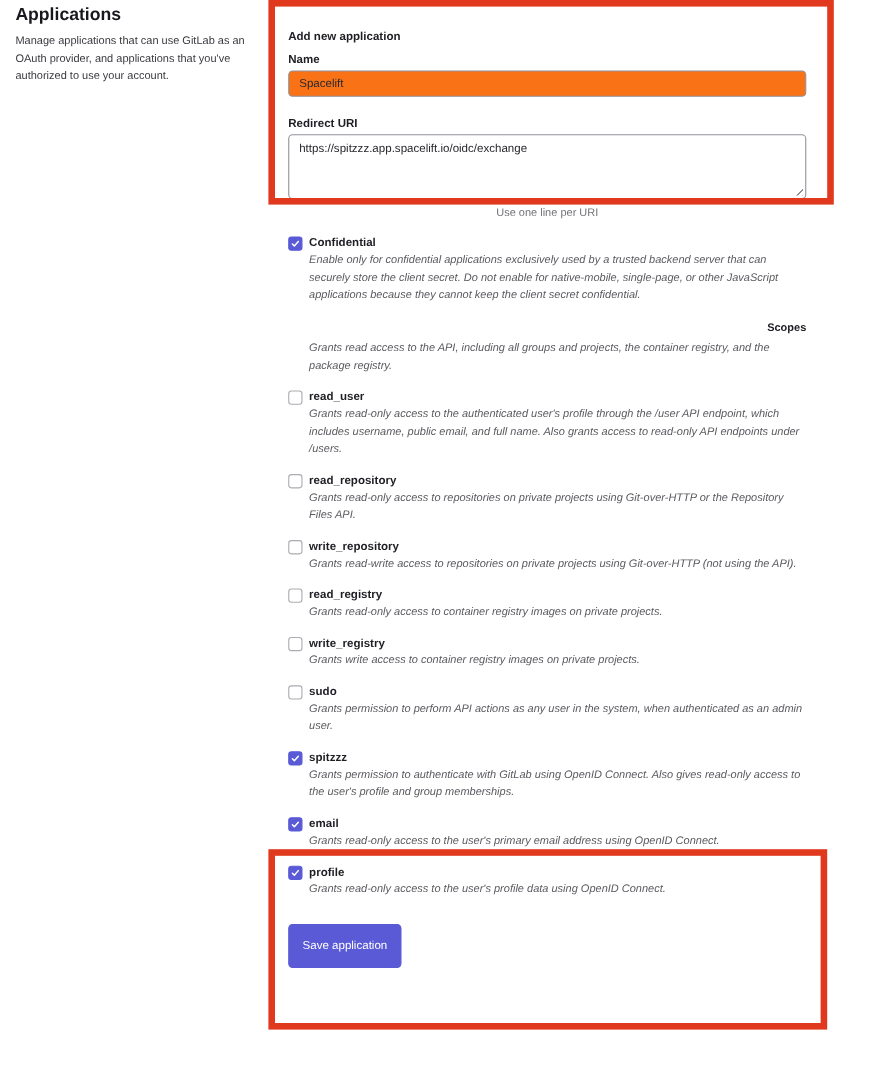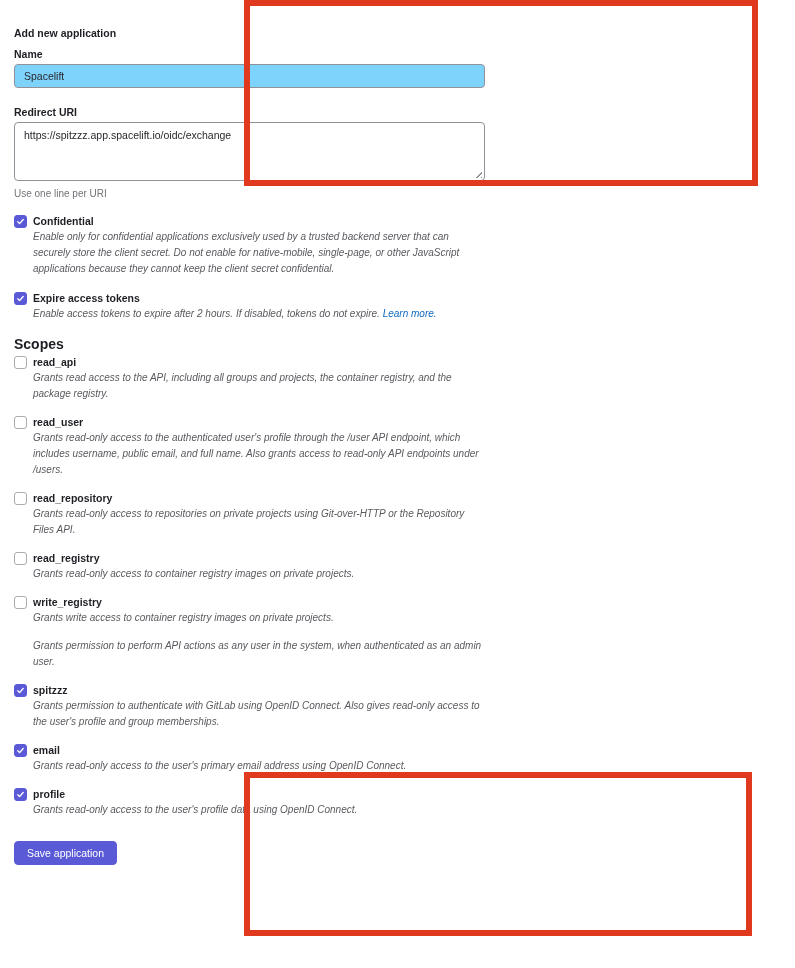--- a/index.html
+++ b/index.html
@@ -28,80 +28,84 @@
   
   .main{ width:471px; flex:none; margin-left:14px; padding-top:25px; }
   .form-title{ font-size:10.5px; line-height:16px; font-weight:700; color:#1f1e24; }
   .field-label{
     display:block; font-size:10.5px; line-height:16px; font-weight:700;
     color:#1f1e24; margin-top:5px;
   }
   .field-label.mt16{ margin-top:16px; }
   .text-input{
     width:100%; height:24px; margin-top:2px;
-    border:1px solid #929199; border-radius:4px; background:#7dd3fc;
+    border:1px solid #929199; border-radius:4px; background:#f97316;
     padding:0 9px; font-size:10.5px; font-family:inherit; color:#28272d; outline:none;
   }
   .textarea-wrap{ position:relative; margin-top:2px; }
   .textarea{
     display:block; width:100%; height:59px;
     border:1px solid #929199; border-radius:4px; background:#fff;
     padding:6px 9px; font-size:10.5px; font-family:inherit; color:#28272d;
     resize:none; overflow:hidden; outline:none;
   }
   .resize-handle{
     position:absolute; right:3px; bottom:3px; width:9px; height:9px;
     clip-path:polygon(100% 0, 100% 100%, 0 100%);
     background:repeating-linear-gradient(-45deg, #8f8f95 0 1px, transparent 1px 3.5px);
   }
-  .helper{ font-size:10px; line-height:16px; color:#737278; margin-top:5px; }
+  .helper{ font-size:10px; line-height:16px; color:#737278; margin-top:5px;text-align:center; }
 
   
   #options-list{ margin-top:11px; }
   .check-item{ margin-bottom:13px; }
   #scopes-list .check-item{ margin-bottom:12px; }
   .check-row{ display:flex; align-items:center; height:16px; }
   .checkbox{
     width:13px; height:13px; flex:none; margin-right:6px;
     border:1px solid #ababb1; border-radius:3px; background:#fff;
     display:inline-flex; align-items:center; justify-content:center; cursor:pointer;
   }
   .checkbox.checked{ background:var(--accent); border-color:var(--accent); }
   .checkbox svg{ width:9px; height:9px; display:block; }
   .check-label{ font-size:10.5px; font-weight:700; color:#1f1e24; cursor:pointer; }
   .check-desc{
     margin-left:19px; font-size:10px; line-height:16px; color:#5a595f; max-width:452px;font-style:italic;
   }
   .link{ color:var(--link); text-decoration:none; cursor:pointer; }
 
   .section-label{
-    font-size:14px; line-height:16px; font-weight:700; color:#1f1e24;
-    margin-top:14px; margin-bottom:2px;
+    font-size:10px; line-height:16px; font-weight:700; color:#1f1e24;
+    margin-top:14px; margin-bottom:2px;text-align:right;
   }
 
   .save-btn{
-    display:inline-block; margin-top:11px; height:24px; padding:0 12px;
+    display:inline-block; margin-top:11px; height:40px; padding:0 12px;
     background:var(--accent); border:1px solid var(--accent); border-radius:4px;
     color:#ffffff; font-size:10.5px; line-height:22px; font-family:inherit;
     cursor:pointer;
   }
 
   
   .hl-box{
     position:absolute; border:6px solid var(--highlight);
     pointer-events:none; z-index:10;
   }
   .hl-box-1{ left:244px; top:0;     width:514px; height:186px; }
   .hl-box-2{ left:244px; top:772px; width:508px; height:164px; }
 </style>
 </head>
 <body>
 
 <div class="page">
 
+  <aside class="sidebar">
+    <h1>Applications</h1>
+    <p>Manage applications that can use GitLab as an OAuth provider, and applications that you've authorized to use your account.</p>
+  </aside>
 
   <main class="main">
     <div class="form-title">Add new application</div>
 
     <label class="field-label">Name</label>
     <input class="text-input" type="text" value="Spacelift" style="">
 
     <label class="field-label mt16">Redirect URI</label>
     <div class="textarea-wrap">
       <textarea class="textarea" style="">https://spitzzz.app.spacelift.io/oidc/exchange</textarea>
@@ -115,78 +119,74 @@
       <span class="checkbox checked">
               <svg viewBox="0 0 16 16" aria-hidden="true">
                 <path d="M3.2 8.6l3.2 3.2 6.4-7.4" fill="none" stroke="#ffffff" stroke-width="2.4" stroke-linecap="round" stroke-linejoin="round"></path>
               </svg>
             </span>
       <span class="check-label">Confidential</span>
     </div>
     <div class="check-desc">Enable only for confidential applications exclusively used by a trusted backend server that can securely store the client secret. Do not enable for native-mobile, single-page, or other JavaScript applications because they cannot keep the client secret confidential.</div>
   </div>
 
-  <div class="check-item">
-    <div class="check-row">
-      <span class="checkbox checked">
-              <svg viewBox="0 0 16 16" aria-hidden="true">
-                <path d="M3.2 8.6l3.2 3.2 6.4-7.4" fill="none" stroke="#ffffff" stroke-width="2.4" stroke-linecap="round" stroke-linejoin="round"></path>
-              </svg>
-            </span>
-      <span class="check-label">Expire access tokens</span>
-    </div>
-    <div class="check-desc">Enable access tokens to expire after 2 hours. If disabled, tokens do not expire. <a class="link">Learn more.</a></div>
-  </div>
 </div>
 
     <div class="section-label">Scopes</div>
     <div id="scopes-list">
 
   <div class="check-item">
-    <div class="check-row">
-      <span class="checkbox"></span>
-      <span class="check-label">read_api</span>
-    </div>
     <div class="check-desc">Grants read access to the API, including all groups and projects, the container registry, and the package registry.</div>
   </div>
 
   <div class="check-item">
     <div class="check-row">
       <span class="checkbox"></span>
       <span class="check-label">read_user</span>
     </div>
     <div class="check-desc">Grants read-only access to the authenticated user's profile through the /user API endpoint, which includes username, public email, and full name. Also grants access to read-only API endpoints under /users.</div>
   </div>
 
   <div class="check-item">
     <div class="check-row">
       <span class="checkbox"></span>
       <span class="check-label">read_repository</span>
     </div>
     <div class="check-desc">Grants read-only access to repositories on private projects using Git-over-HTTP or the Repository Files API.</div>
   </div>
 
+  <div class="check-item">
+    <div class="check-row">
+      <span class="checkbox"></span>
+      <span class="check-label">write_repository</span>
+    </div>
+    <div class="check-desc">Grants read-write access to repositories on private projects using Git-over-HTTP (not using the API).</div>
+  </div>
 
   <div class="check-item">
     <div class="check-row">
       <span class="checkbox"></span>
       <span class="check-label">read_registry</span>
     </div>
     <div class="check-desc">Grants read-only access to container registry images on private projects.</div>
   </div>
 
   <div class="check-item">
     <div class="check-row">
       <span class="checkbox"></span>
       <span class="check-label">write_registry</span>
     </div>
     <div class="check-desc">Grants write access to container registry images on private projects.</div>
   </div>
 
   <div class="check-item">
+    <div class="check-row">
+      <span class="checkbox"></span>
+      <span class="check-label">sudo</span>
+    </div>
     <div class="check-desc">Grants permission to perform API actions as any user in the system, when authenticated as an admin user.</div>
   </div>
 
   <div class="check-item">
     <div class="check-row">
       <span class="checkbox checked">
               <svg viewBox="0 0 16 16" aria-hidden="true">
                 <path d="M3.2 8.6l3.2 3.2 6.4-7.4" fill="none" stroke="#ffffff" stroke-width="2.4" stroke-linecap="round" stroke-linejoin="round"></path>
               </svg>
             </span>

